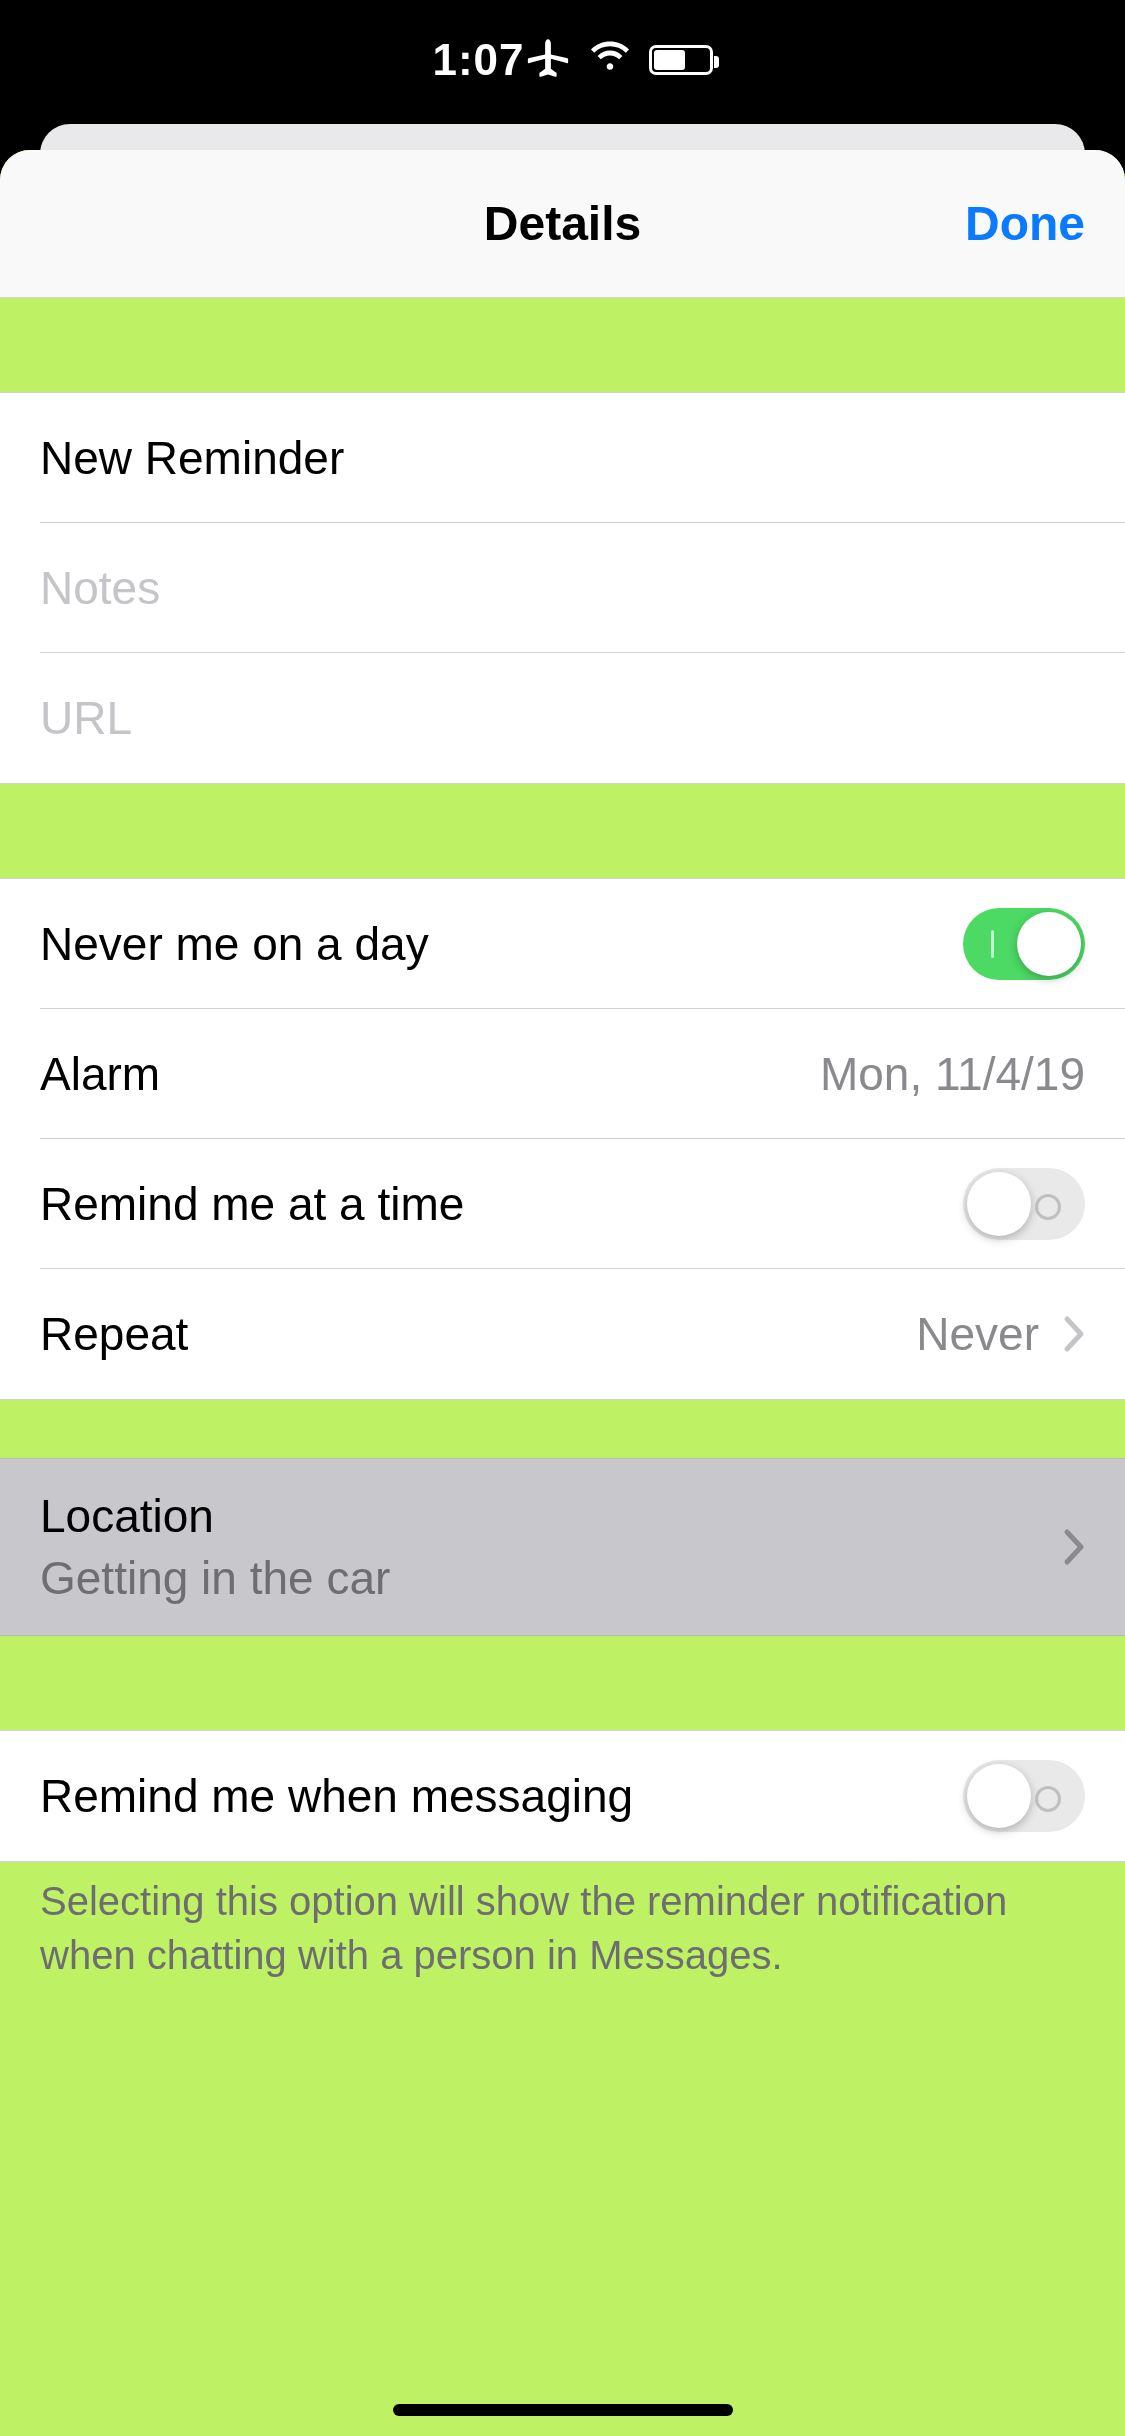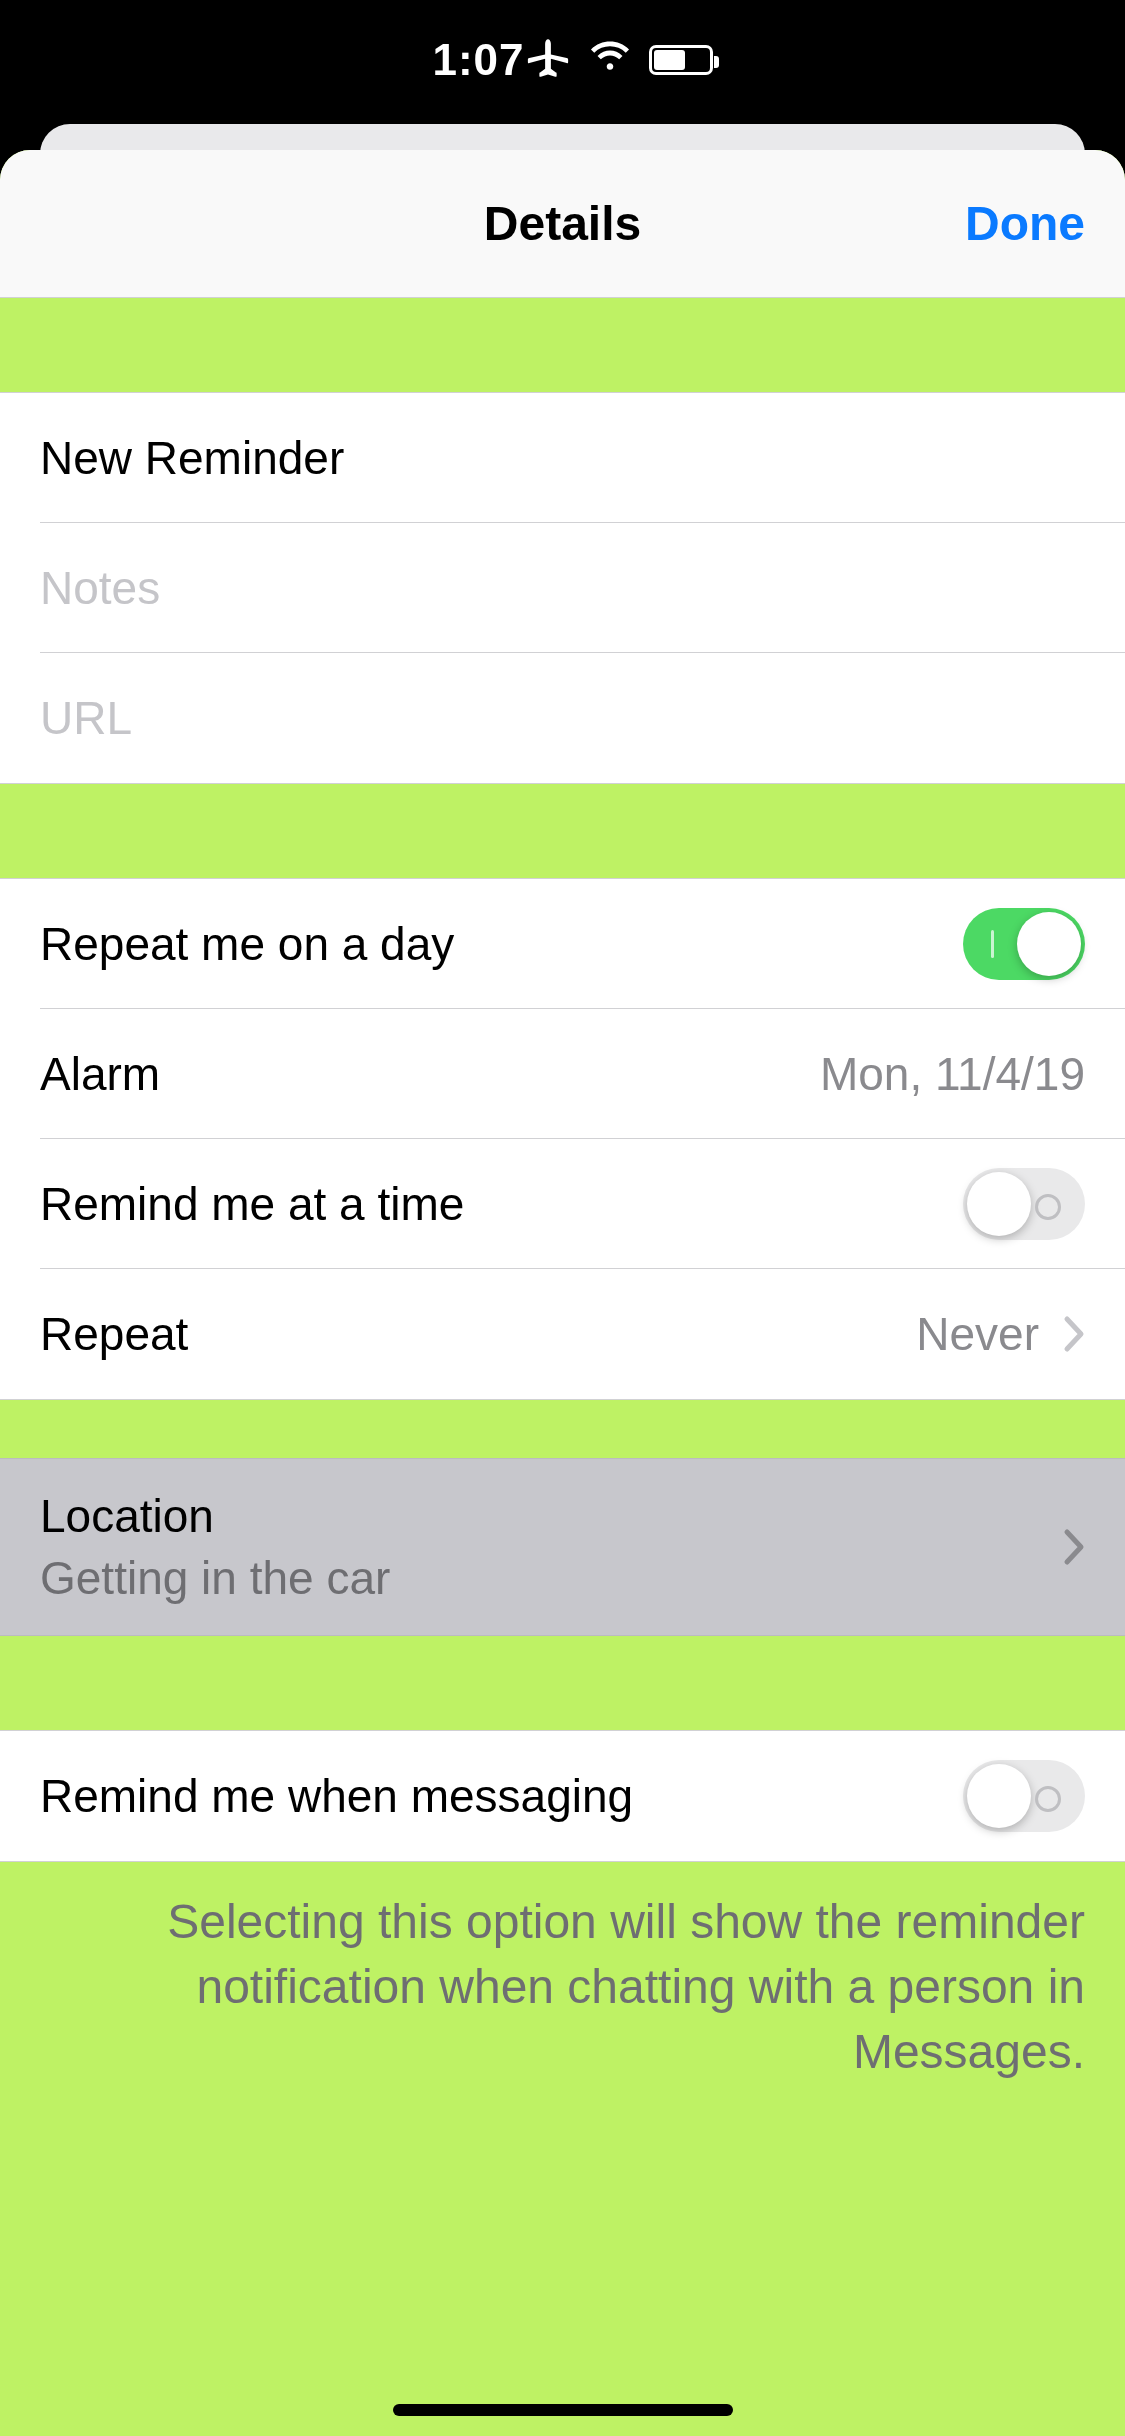--- a/index.html
+++ b/index.html
@@ -120,24 +120,23 @@
       background: #c7c7cc;
       padding: 30px 40px;
       display: flex; align-items: center; justify-content: space-between;
       border-top: 1px solid #bbbbc0; border-bottom: 1px solid #bbbbc0;
     }
     .location-text .primary { font-size: 46px; color: #000; }
     .location-text .secondary { font-size: 46px; color: #6e6e72; margin-top: 8px; }
     .location-row .chevron svg path { stroke: #8a8a8e; }
 
     .footer-text {
-      padding: 28px 40px;
-      font-size: 48px; color: #6e6e72;
+      padding: 12px 40px;
+      font-size: 40px; color: #6e6e72;
       line-height: 1.35;
-      text-align: right;
     }
     .home-indicator {
       position: absolute; bottom: 20px; left: 50%; transform: translateX(-50%);
       width: 340px; height: 12px; border-radius: 8px; background: #000;
     }
   </style>
 </head>
 <body>
 
 <div class="status-bar">
@@ -179,21 +178,21 @@
     </div>
     <div class="row">
       <input class="input-field" type="text" placeholder="URL" style="">
     </div>
   </div>
 
   <div class="gap"></div>
 
   <div class="section">
     <div class="row sep">
-      <span class="row-label">Repeat me on a day</span>
+      <span class="row-label">Never me on a day</span>
       <span class="switch on">
           <span class="knob"></span>
         </span>
     </div>
     <div class="row sep">
       <span class="row-label">Alarm</span>
       <span class="row-value">Mon, 11/4/19</span>
     </div>
     <div class="row sep">
       <span class="row-label">Remind me at a time</span>

